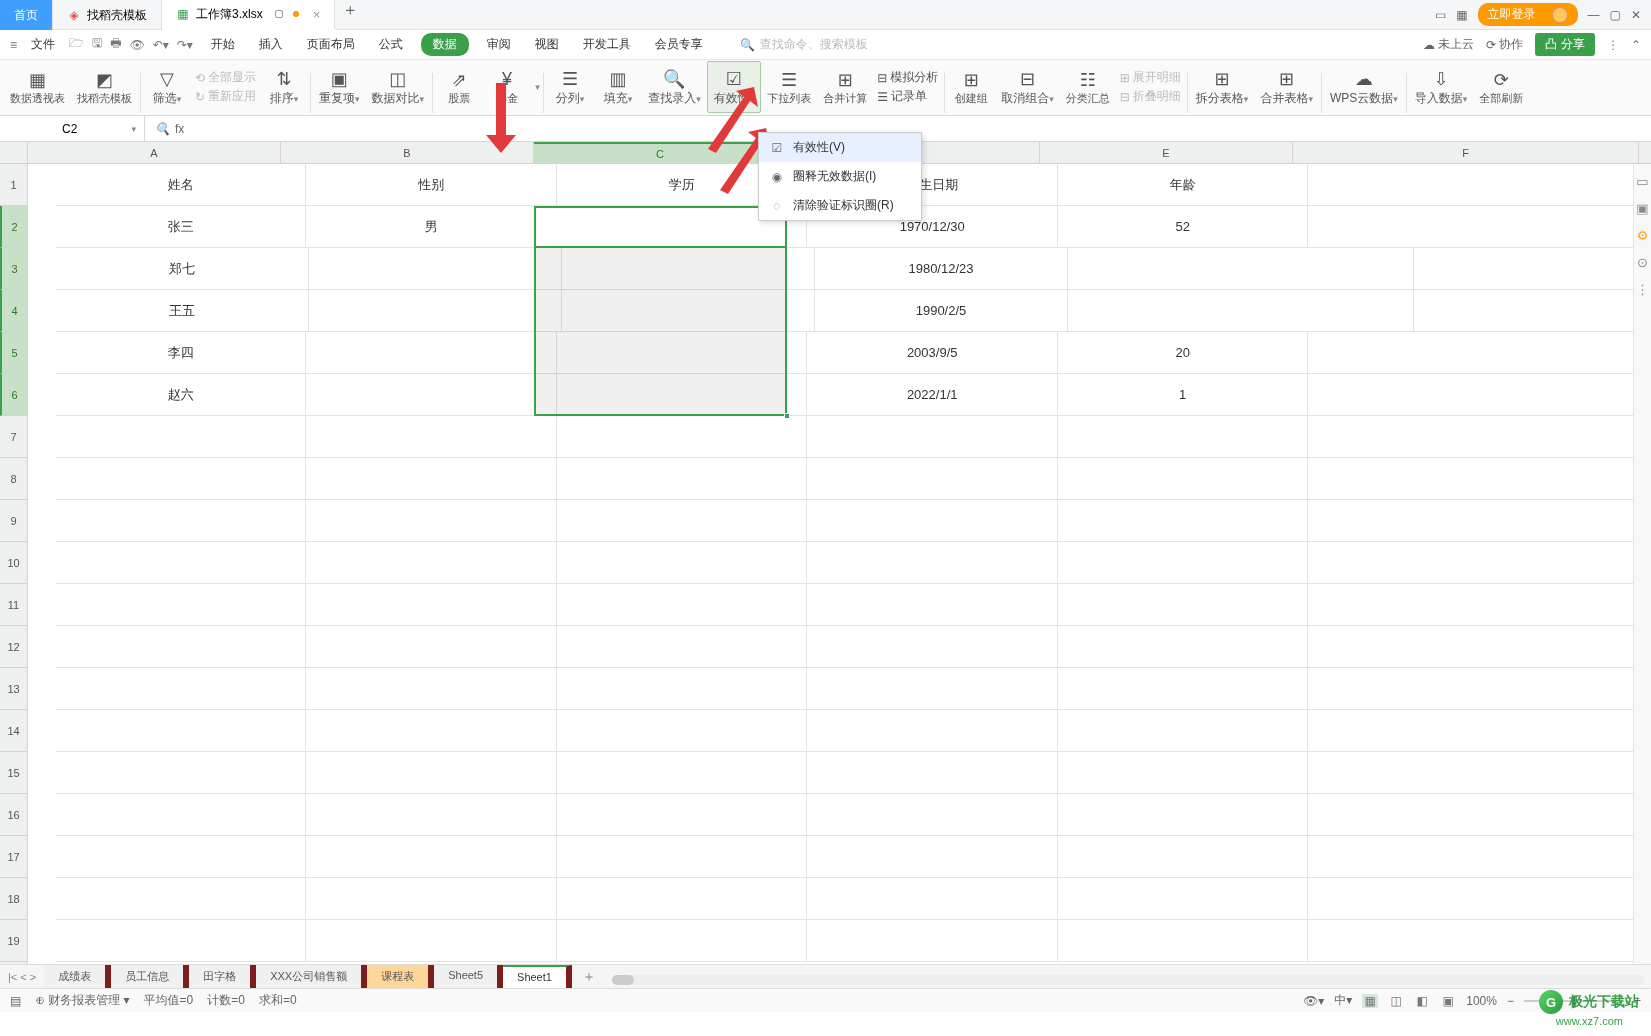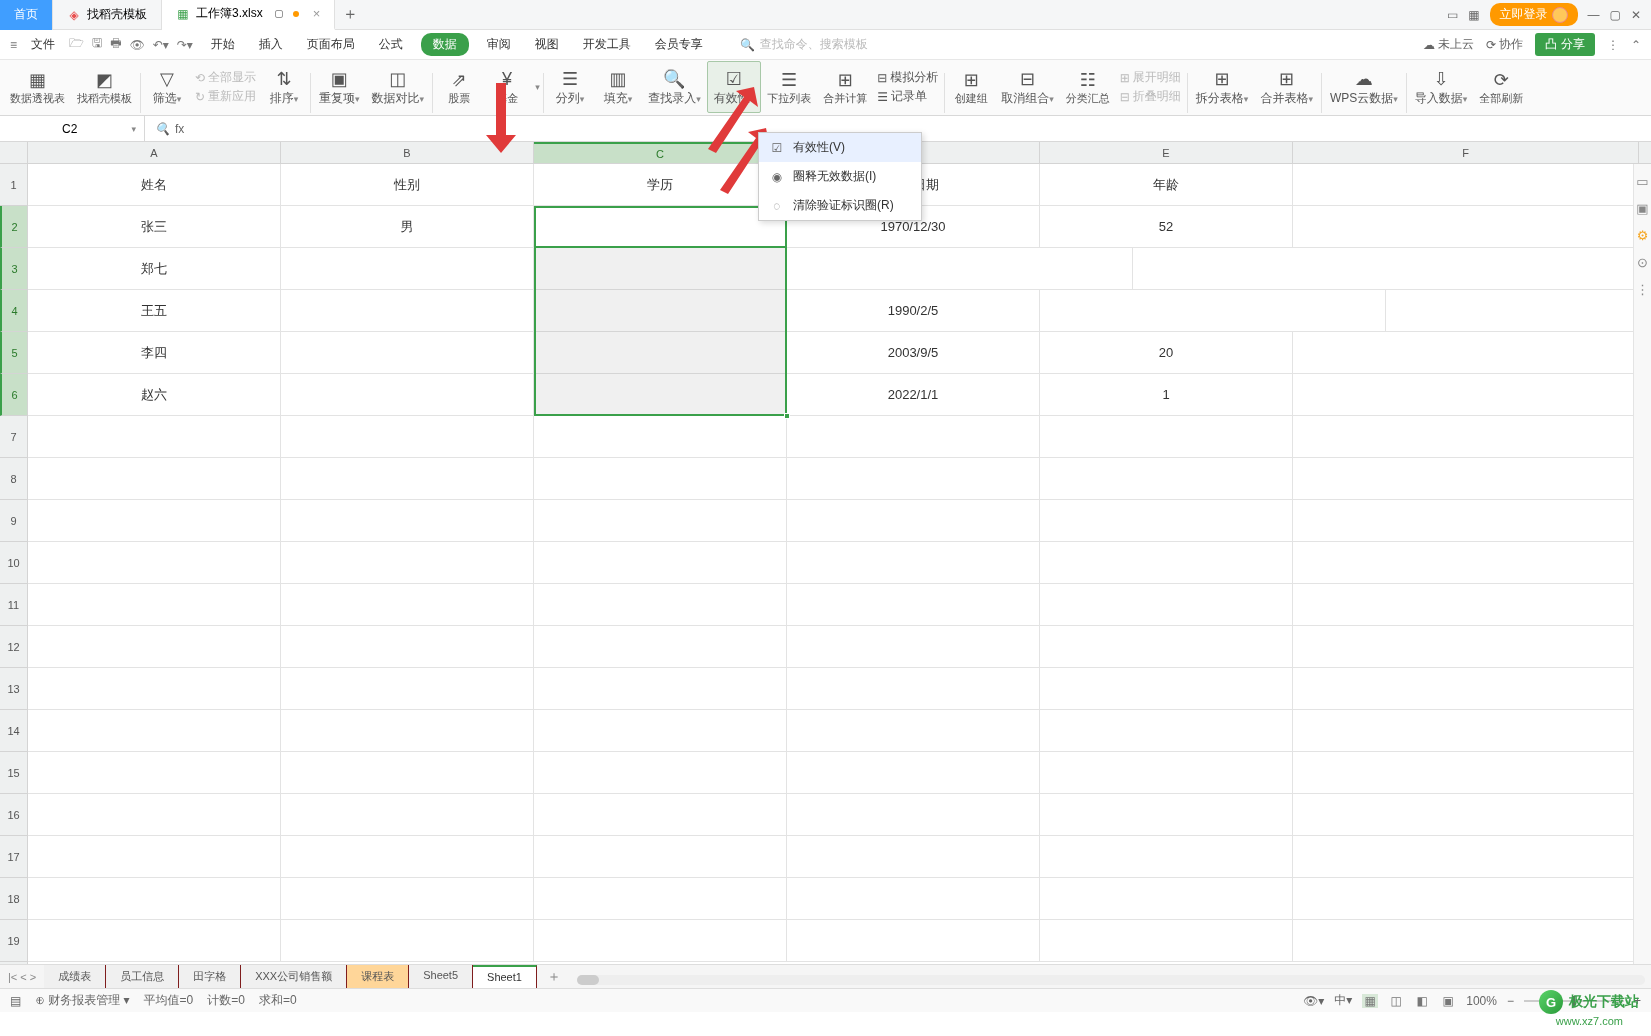--- a/index.html
+++ b/index.html
@@ -1,29 +1,29 @@
 <!DOCTYPE html>
 <html><head>
 <meta charset="utf-8">
 <style>
   * { margin: 0; padding: 0; box-sizing: border-box; font-family: "Microsoft YaHei", Arial, sans-serif; font-size: 12px; }
   html, body { width: 1651px; height: 1036px; background: #fff; overflow: hidden; }
   
   
-  .titlebar { display: flex; align-items: center; height: 30px; background: #f5f6f7; border-bottom: 1px solid #e0e0e0; }
+  .titlebar { display: flex; height: 30px; background: #f5f6f7; border-bottom: 1px solid #e0e0e0; }
   .tab { display: flex; align-items: center; padding: 0 14px; height: 30px; border-right: 1px solid #e0e0e0; cursor: pointer; gap: 6px; }
   .tab.home { background: #409eff; color: #fff; }
   .tab.active { background: #fff; border-bottom: 2px solid #fff; }
   .tab .icon { width: 14px; height: 14px; display: inline-flex; align-items: center; justify-content: center; }
   .tab .close { margin-left: 8px; color: #999; font-size: 13px; }
   .tab-add { width: 30px; text-align: center; color: #666; cursor: pointer; font-size: 16px; }
   .tab-indicator { width:8px; height:8px; border:1px solid #999; border-radius:2px; margin-left:6px; }
   .dot-orange { width:6px; height:6px; border-radius:50%; background:#f90; margin-left:4px; }
   .titlebar-right { margin-left: auto; display: flex; align-items: center; gap: 10px; padding-right: 10px; }
-  .login-btn { background: #f90; color: #fff; padding: 3px 10px; border-radius: 10px; display: flex; align-items: center; gap: 4px; font-size: 11px; }
+  .login-btn { background: #f90; color: #fff; padding: 3px 10px; border-radius: 10px; display: flex; align-items: center; gap: 16px; font-size: 11px; }
   .avatar-circle { width: 16px; height: 16px; background: #ffc85a; border-radius: 50%; border:1px solid #e88; }
   .wc { color: #666; cursor: pointer; }
   
   
   .menubar { display: flex; align-items: center; height: 30px; padding: 0 10px; border-bottom: 1px solid #e7e7e7; gap: 12px; }
   .menubar .mb-left { display:flex; align-items:center; gap:8px; }
   .menubar .mb-item { color: #333; cursor: pointer; padding: 3px 6px; border-radius: 3px; }
   .menubar .mb-item.active { background: #3aa04a; color: #fff; border-radius: 10px; padding: 3px 12px; }
   .mb-search { margin-left: 20px; color: #bbb; display:flex; align-items:center; gap:4px; }
   .mb-right { margin-left: auto; display: flex; align-items: center; gap: 12px; }
@@ -63,38 +63,38 @@
   .rowhdrs { width: 28px; background: #eef0f0; border-right: 1px solid #d4d4d4; }
   .corner { height: 22px; border-bottom: 1px solid #d4d4d4; background:#eef0f0; }
   .rowhdr { height: 42px; border-bottom: 1px solid #d4d4d4; display:flex; align-items:center; justify-content:center; color:#555; font-size:11px; }
   .rowhdr.sel { background:#c8e0c8; color:#2a7a2a; border-left:2px solid #3aa04a; }
   .grid-body { flex: 1; overflow: hidden; position: relative; }
   .colhdrs { display: flex; height: 22px; background: #eef0f0; border-bottom: 1px solid #d4d4d4; }
   .colhdr { border-right: 1px solid #d4d4d4; display:flex; align-items:center; justify-content:center; color:#555; font-size:11px; }
   .colhdr.sel { background:#c8e0c8; color:#2a7a2a; border-top:2px solid #3aa04a; }
   .cA { width: 253px; } .cB { width: 253px; } .cC { width: 253px; } .cD { width: 253px; } .cE { width: 253px; } .cF { width: 346px; }
   .rows { }
-  .row { display: flex; height: 42px; border-bottom: 1px solid #e3e3e3; }
+  .row { display: flex; height: 42px; border-bottom: 1px solid #e3e3e3; margin-left: 28px; }
   .cell { border-right: 1px solid #e3e3e3; display:flex; align-items:center; justify-content:center; color:#333; font-size:13px; }
   .row.hdrdata .cell { font-size:13px; }
   .selection-overlay { position:absolute; border:2px solid #3aa04a; background: rgba(0,0,0,0.06); pointer-events:none; }
   .active-cell-overlay { position:absolute; border:2px solid #3aa04a; background:#fff; pointer-events:none; }
   .fill-handle { position:absolute; width:6px; height:6px; background:#3aa04a; border:1px solid #fff; }
   .side-panel { position:absolute; right:0; top:22px; width:18px; bottom:0; background:#f8f8f8; border-left:1px solid #e4e4e4; display:flex; flex-direction:column; align-items:center; gap:12px; padding-top:10px; }
   .side-panel .sp { color:#888; font-size:13px; cursor:pointer; }
   
   
   .red-arrow { position:absolute; pointer-events:none; z-index:50; }
   
   
   .sheetbar { display:flex; align-items:center; height:24px; border-top:1px solid #ddd; background:#f5f5f5; }
   .sheet-nav { display:flex; gap:3px; padding:0 8px; color:#888; }
   .sheet-nav span { cursor:pointer; font-size:11px; }
   .sheet-tabs { display:flex; }
-  .sheet-tab { padding:4px 14px; border-right:1px solid #7f1d1d; cursor:pointer; font-size:11px; color:#555; background:#f0f0f0; }
+  .sheet-tab { padding:4px 14px; border-right:6px solid #7f1d1d; cursor:pointer; font-size:11px; color:#555; background:#f0f0f0; }
   .sheet-tab.colored { background:#ffd699; }
   .sheet-tab.active { background:#fff; border-top:2px solid #3aa04a; color:#333; font-weight:500; }
   .sheet-add { padding:0 10px; color:#888; cursor:pointer; font-size:14px; }
   .sheet-scroll { flex:1; position:relative; margin:0 6px; }
   .sheet-scroll-track { background:#eee; height:10px; border-radius:5px; margin-top:7px; position:relative; }
   .sheet-scroll-thumb { position:absolute; left:0; width:22px; height:10px; background:#ccc; border-radius:5px; }
   
   
   .watermark { position:absolute; right:12px; bottom:22px; display:flex; align-items:center; gap:6px; z-index:5; }
   .wm-icon { width:24px; height:24px; border-radius:50%; background:linear-gradient(135deg,#5bd46a,#2a9a3a); color:#fff; display:flex; align-items:center; justify-content:center; font-weight:bold; font-size:13px; }
@@ -354,20 +354,21 @@
           <div class="cell cB">男</div>
           <div class="cell cC"></div>
           <div class="cell cD">1970/12/30</div>
           <div class="cell cE">52</div>
           <div class="cell cF"></div>
         </div>
         <div class="row">
           <div class="cell cA">郑七</div>
           <div class="cell cB"></div>
           <div class="cell cC"></div>
+          <div class="cell cD">1980/12/23</div>
           <div class="cell cF"></div>
         </div>
         <div class="row">
           <div class="cell cA">王五</div>
           <div class="cell cB"></div>
           <div class="cell cC"></div>
           <div class="cell cD">1990/2/5</div>
           <div class="cell cF"></div>
         </div>
         <div class="row">

